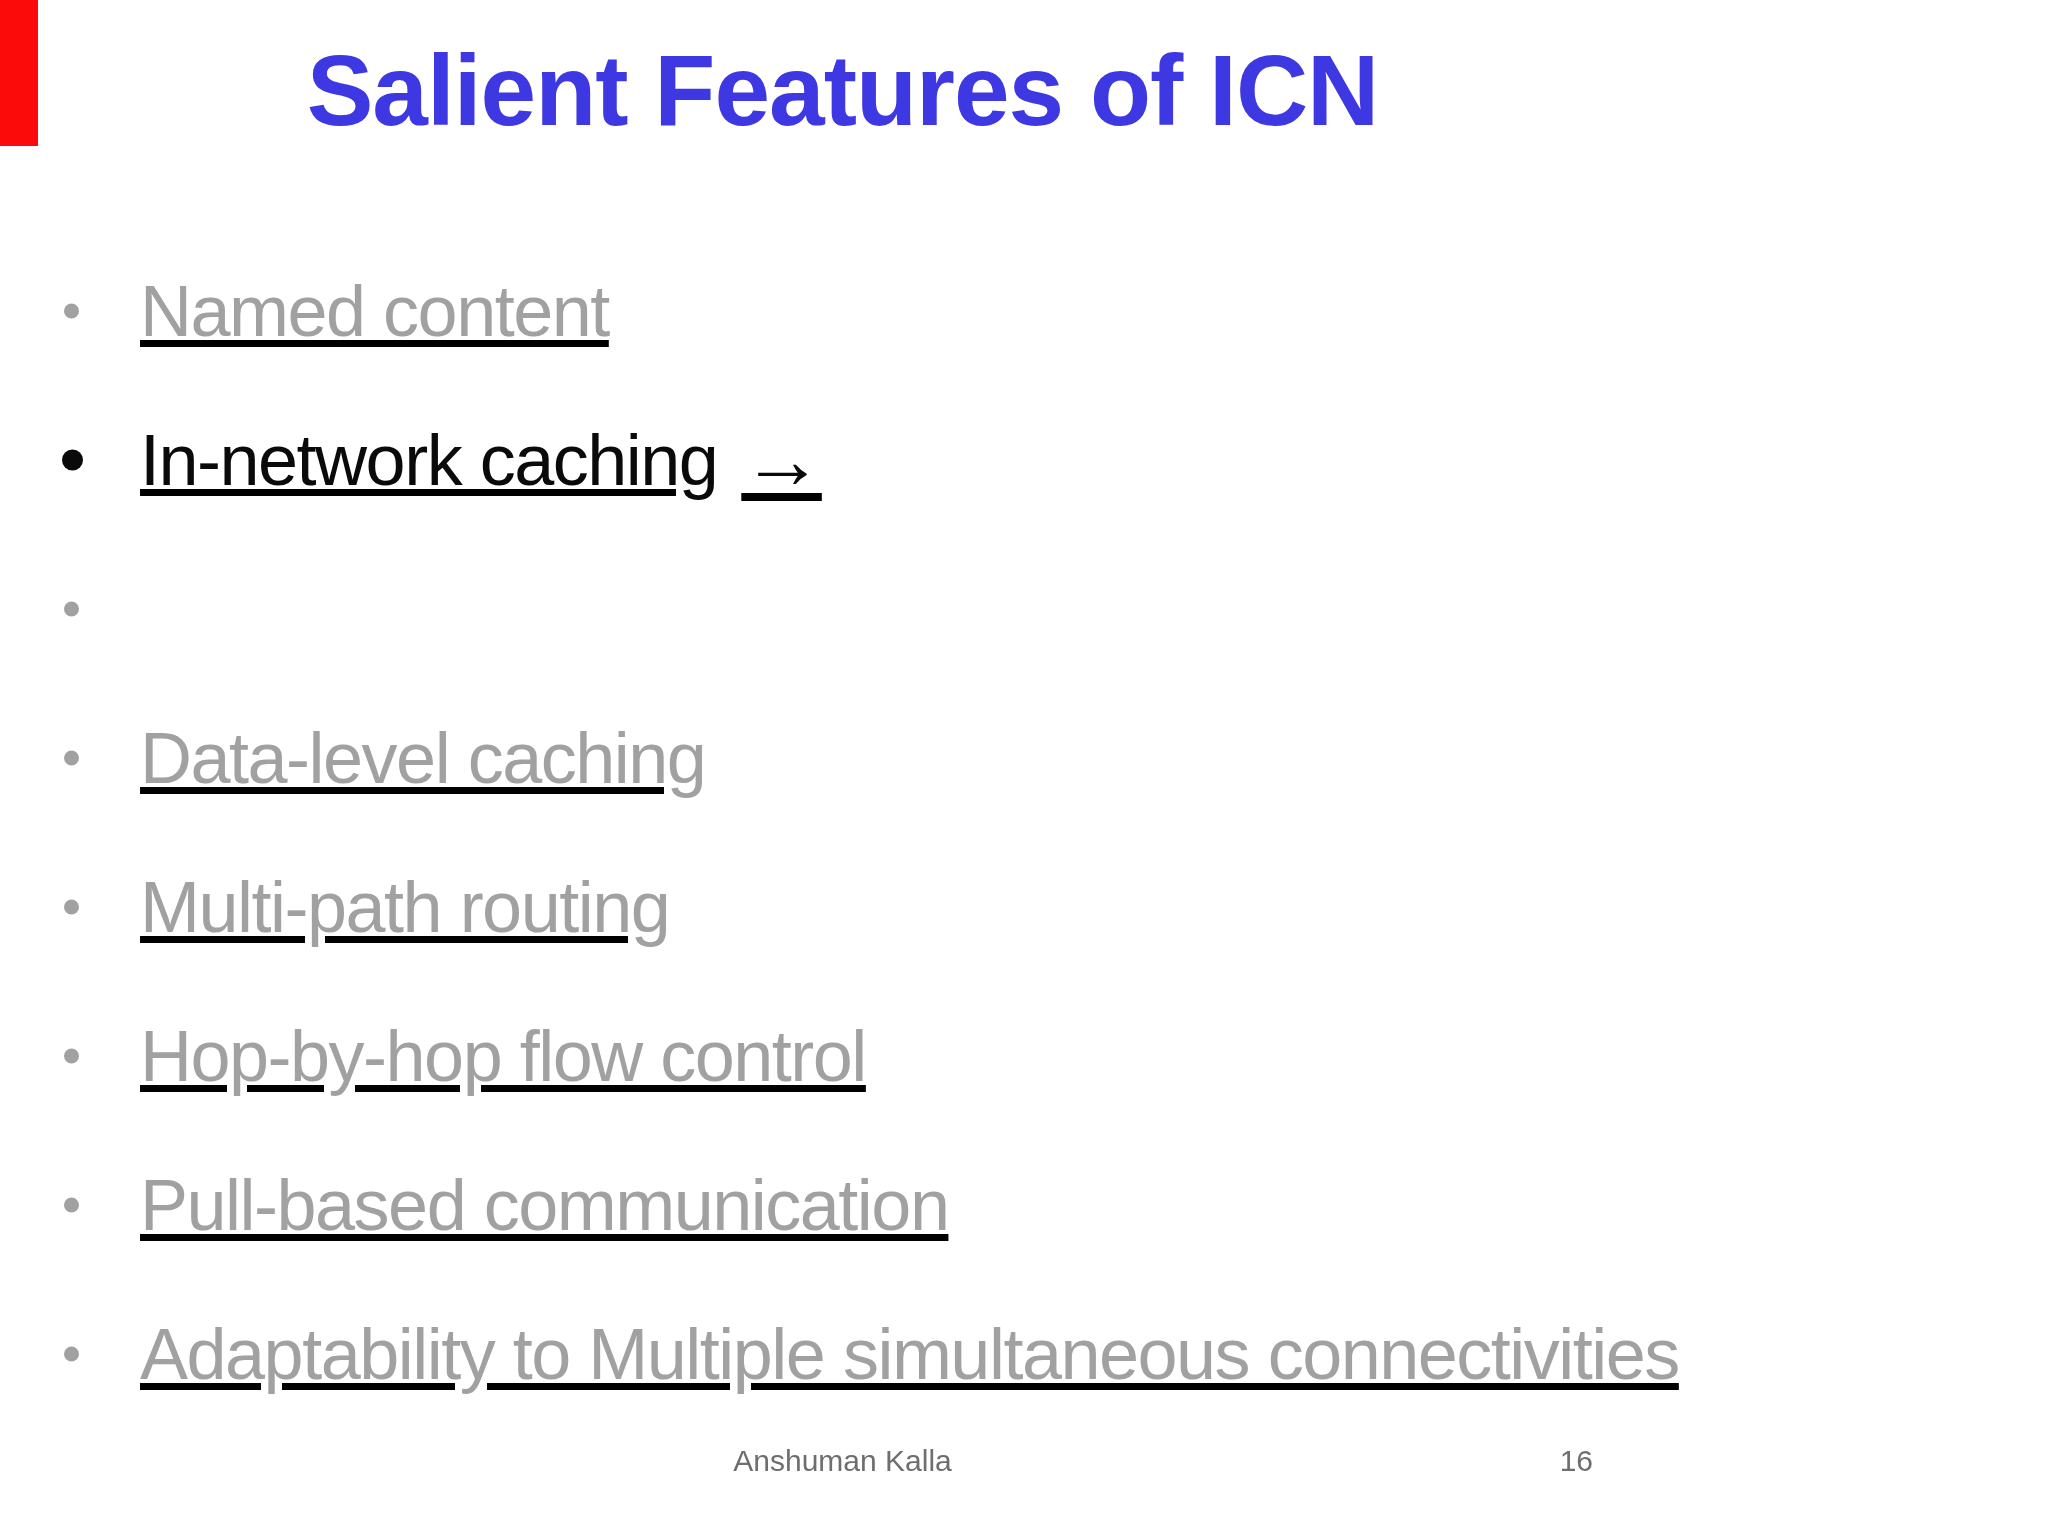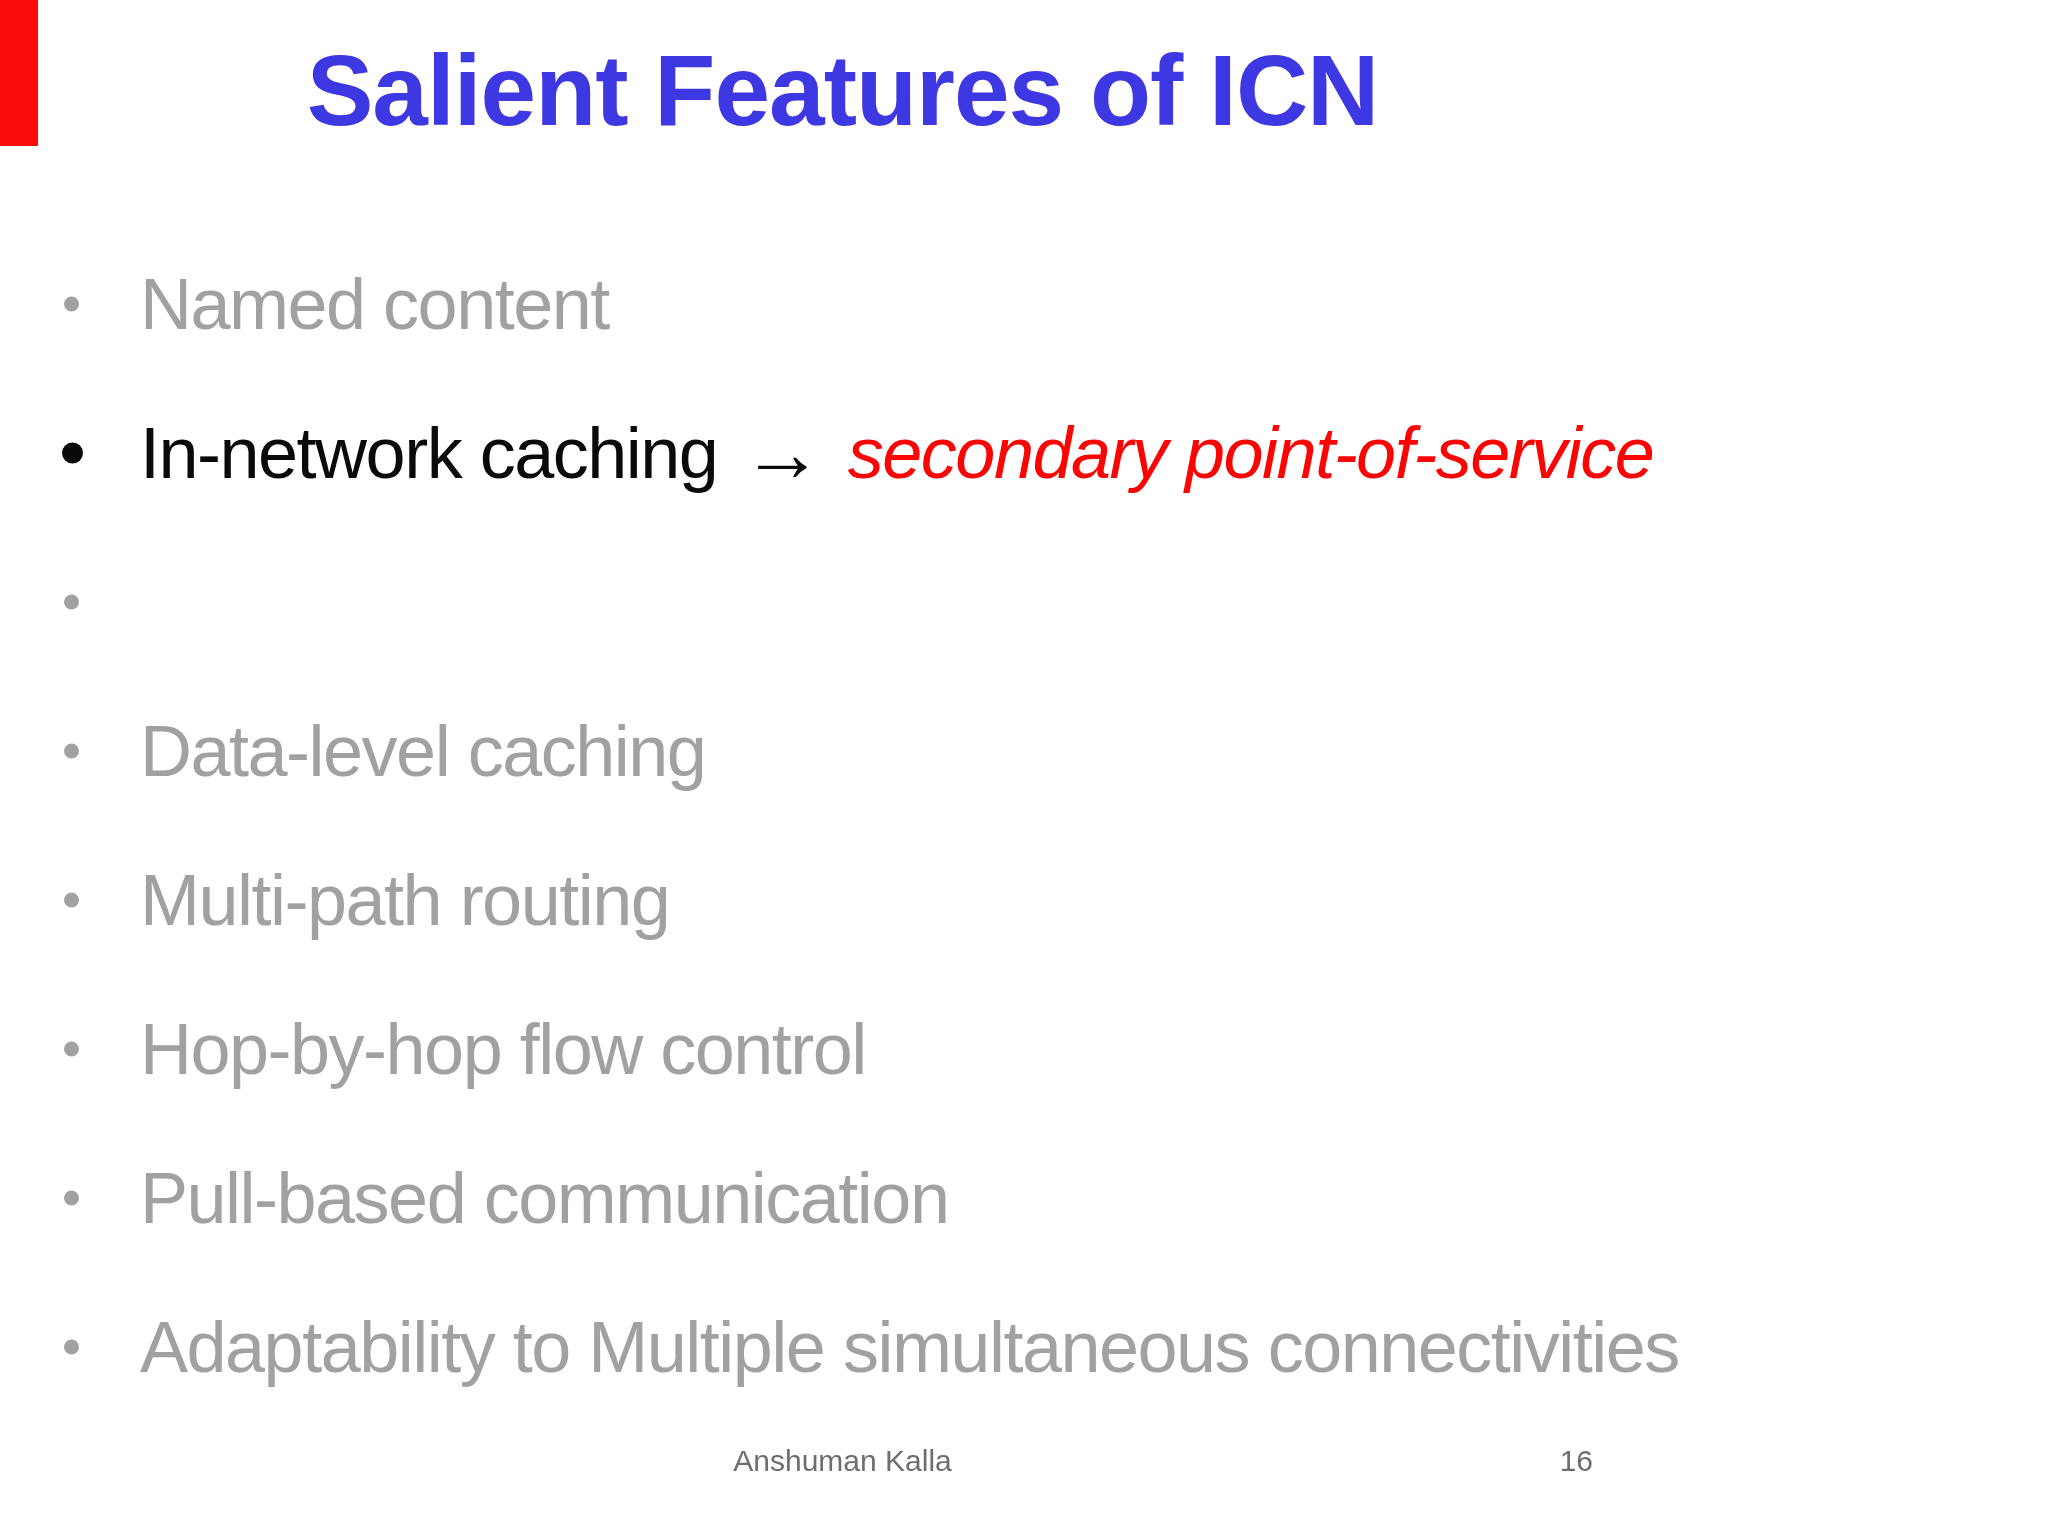--- a/index.html
+++ b/index.html
@@ -32,25 +32,26 @@
     text-align: center;
     font-size: 100px;
     line-height: 1.25;
     font-weight: 700;
     letter-spacing: -1px;
     color: var(--title, #3e38e2);
   }
   .features {
     position: absolute;
     left: 62px;
-    top: 229px;
+    top: 236px;
     right: 30px;
     margin: 0;
     padding: 0;
     list-style: none;
+    text-decoration: underline;
   }
   .feature-item {
     position: relative;
     height: 149px;
     display: flex;
     align-items: center;
     padding-left: 78px;
     font-size: 72px;
     letter-spacing: -1.5px;
     white-space: nowrap;
@@ -112,21 +113,20 @@
   <h1 class="title">Salient Features of ICN</h1>
   <ul class="features">
       <li class="feature-item dimmed">
         <span class="dot"></span>
         <span class="label">Named content</span>
       </li>
       <li class="feature-item active">
         <span class="dot"></span>
         <span class="label">In-network caching</span>
         <span class="arrow">→</span>
-        <span class="note">secondary point-of-service</span>
       </li>
       <li class="feature-item dimmed">
         <span class="dot"></span>
       </li>
       <li class="feature-item dimmed">
         <span class="dot"></span>
         <span class="label">Data-level caching</span>
       </li>
       <li class="feature-item dimmed">
         <span class="dot"></span>

